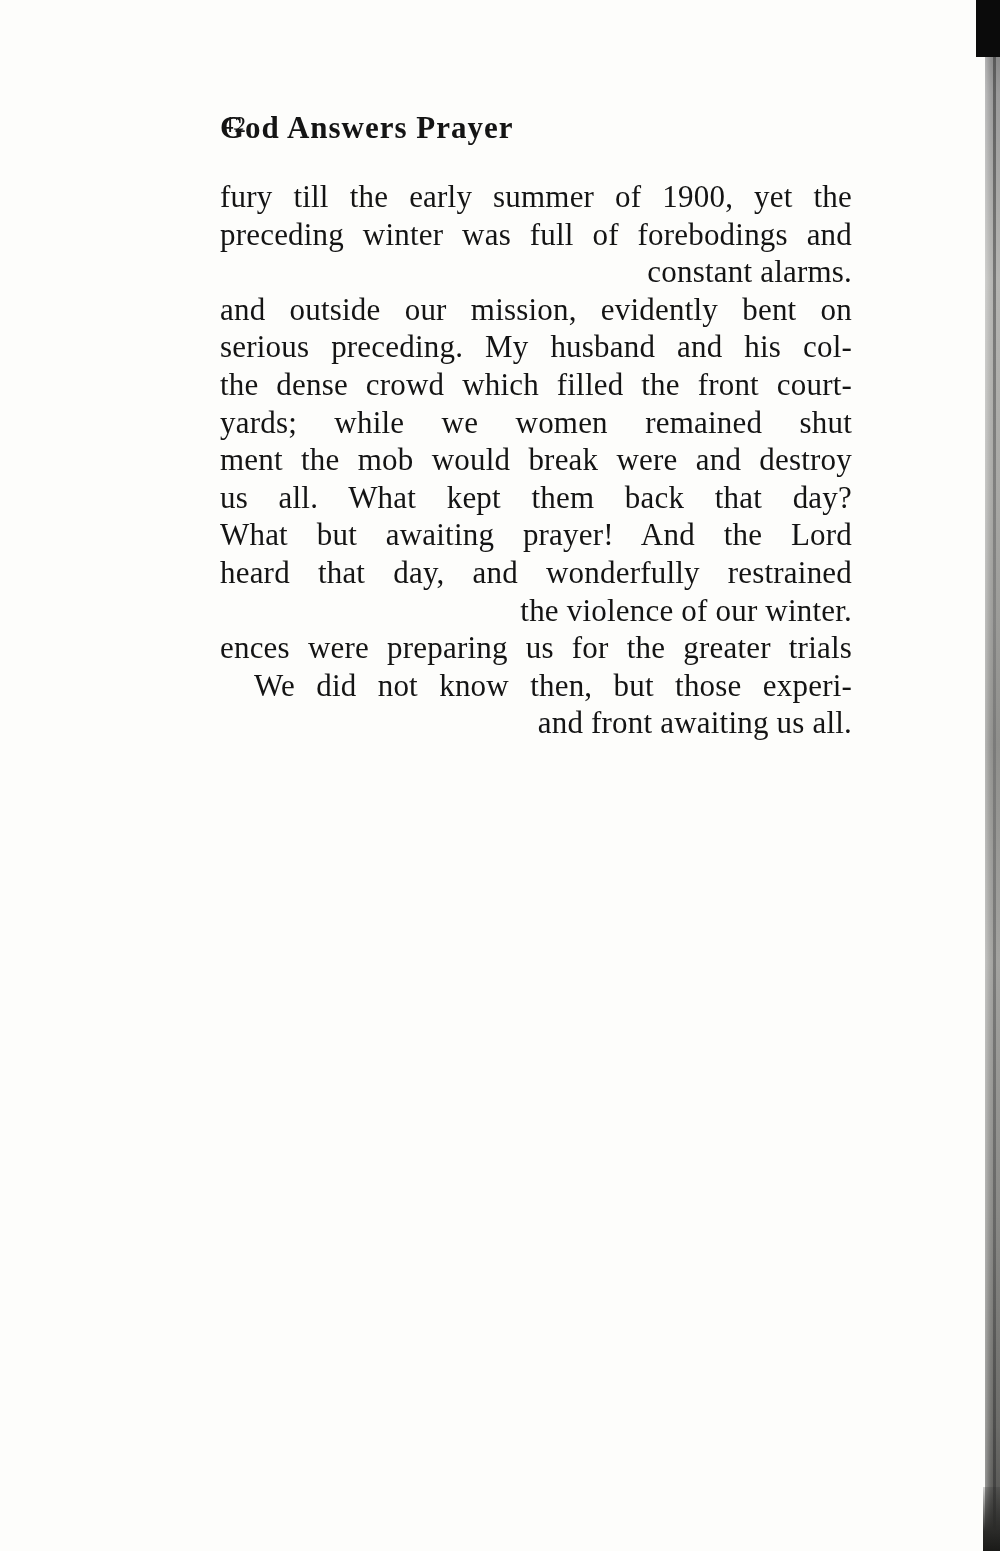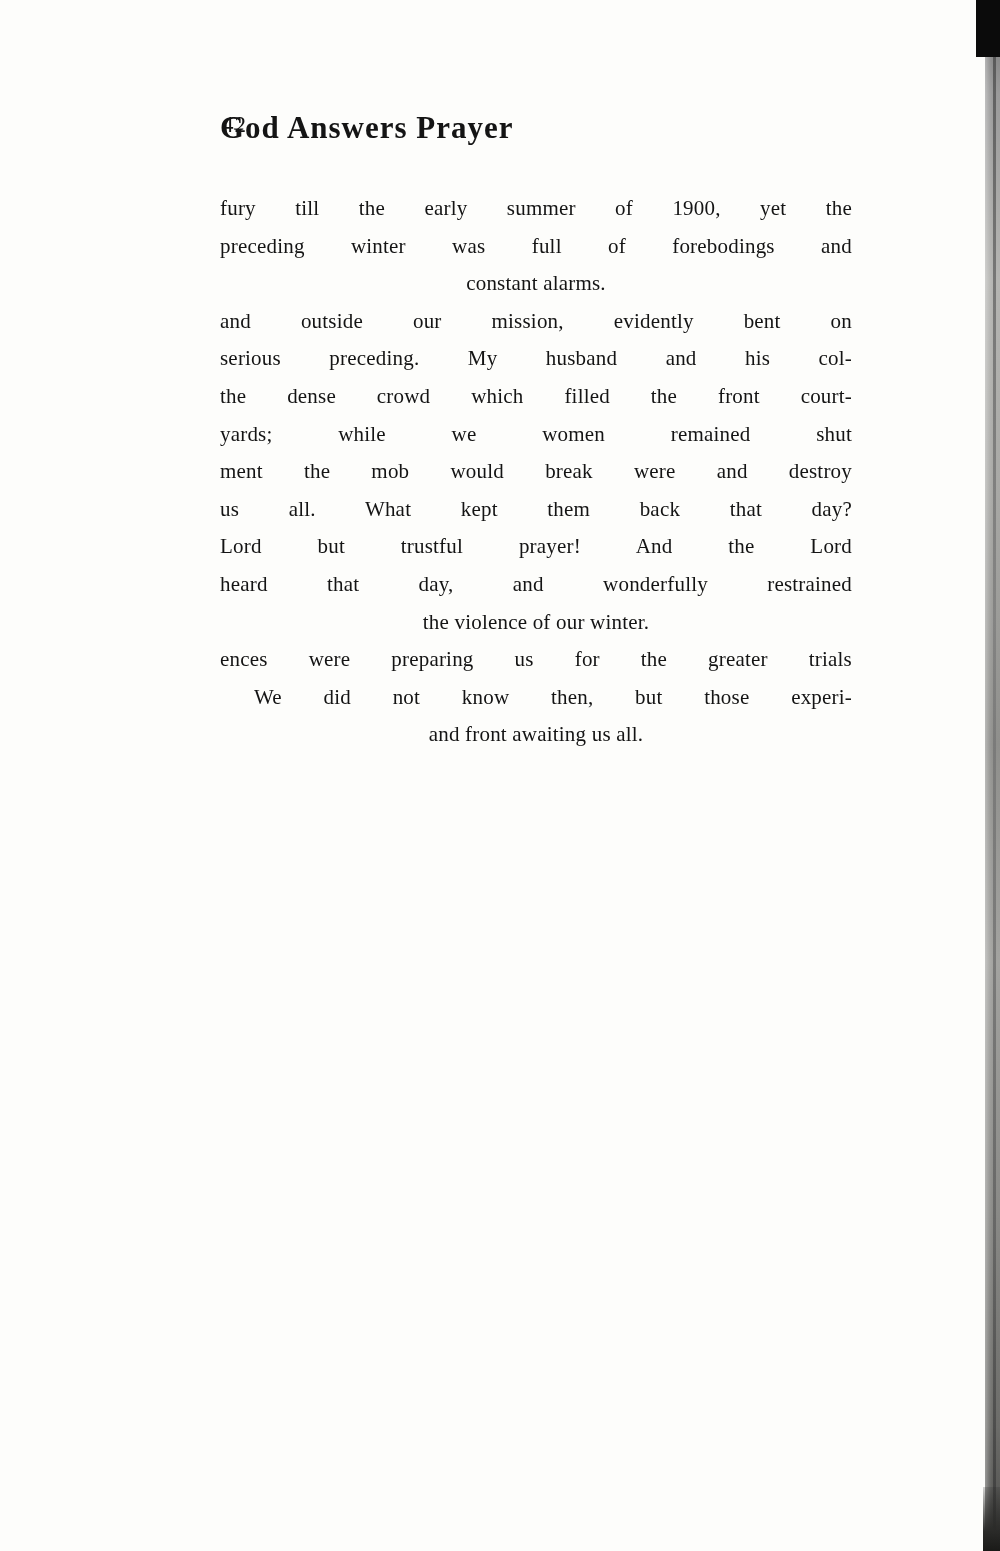--- a/index.html
+++ b/index.html
@@ -33,28 +33,28 @@
     letter-spacing: 1px;
   }
   .running-head {
     text-align: left;
     font-size: 31px;
     font-weight: bold;
     letter-spacing: 1px;
     padding-top: 2px;
   }
   .body-text {
-    margin-top: 22px;
-    font-size: 21px;
+    margin-top: 10px;
+    font-size: 31px;
     line-height: 37.6px;
     letter-spacing: 0.2px;
   }
   .line {
     white-space: nowrap;
-    text-align: center;
+    text-align: right;
   }
   .line.j {
     white-space: normal;
     text-align: justify;
     text-align-last: justify;
   }
   .line.indent {
     padding-left: 34px;
   }
   
@@ -109,21 +109,21 @@
     <div class="line j">fury till the early summer of 1900, yet the</div>
     <div class="line j">preceding winter was full of forebodings and</div>
     <div class="line">constant alarms.</div>
 
     <div class="line j">and outside our mission, evidently bent on</div>
     <div class="line j">serious preceding.  My husband and his col-</div>
     <div class="line j">the dense crowd which filled the front court-</div>
     <div class="line j">yards; while we women remained shut</div>
     <div class="line j">ment the mob would break were and destroy</div>
     <div class="line j">us all.  What kept them back that day?</div>
-    <div class="line j">Lord but trustful prayer!  And the Lord</div>
+    <div class="line j">What but awaiting prayer!  And the Lord</div>
     <div class="line j">heard that day, and wonderfully restrained</div>
     <div class="line">the violence of our winter.</div>
 
     <div class="line j">ences were preparing us for the greater trials</div>
     <div class="line j indent">We did not know then, but those experi-</div>
     <div class="line">and front awaiting us all.</div>
   </div>
 </div>
 
 <div class="scan-strip">

